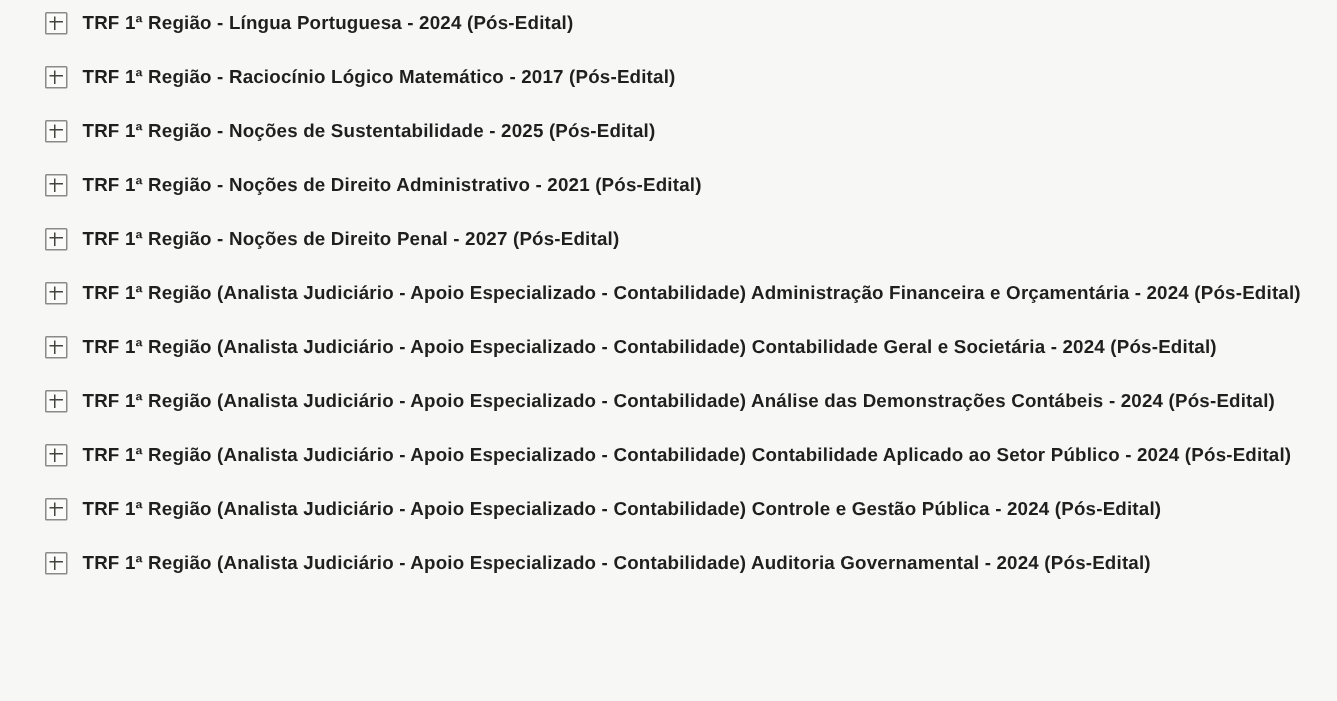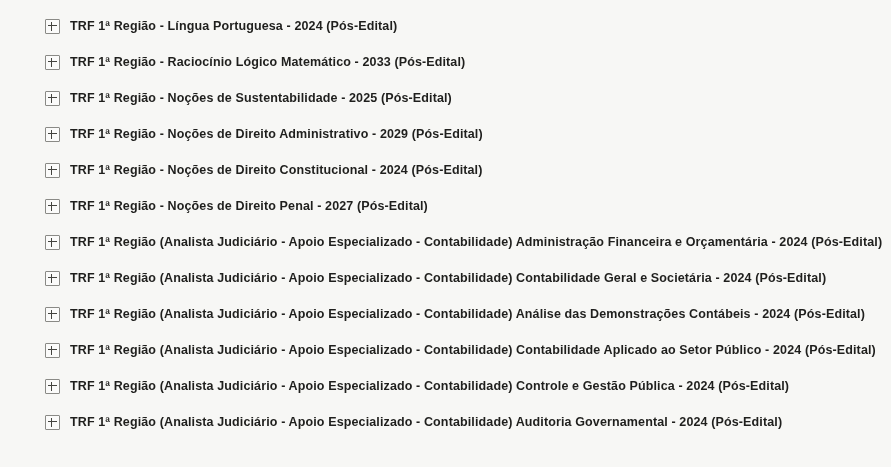--- a/index.html
+++ b/index.html
@@ -12,25 +12,23 @@
     height: 467px;
     font-family: "Liberation Sans", sans-serif;
     color: #1a1a1a;
     overflow: hidden;
   }
   .list {
     padding: 8px 0 0 0;
   }
   .row {
     display: flex;
-    align-items: center;
     height: 36px;
     padding-left: 30px;
     box-sizing: border-box;
-    margin-left: 15px;
   }
   .expander {
     flex: 0 0 auto;
     width: 13px;
     height: 13px;
     border: 1px solid #8a8a86;
     background: #fbfbfa;
     border-radius: 1px;
     position: relative;
     margin-right: 10px;
@@ -66,33 +64,29 @@
 </head>
 <body>
 
 <div class="list">
     <div class="row">
       <span class="expander"></span>
       <span class="row-label">TRF 1ª Região - Língua Portuguesa - 2024 (Pós-Edital)</span>
     </div>
     <div class="row">
       <span class="expander"></span>
-      <span class="row-label">TRF 1ª Região - Raciocínio Lógico Matemático - 2033 (Pós-Edital)</span>
+      <span class="row-label">TRF 1ª Região - Raciocínio Lógico Matemático - 2017 (Pós-Edital)</span>
     </div>
     <div class="row">
       <span class="expander"></span>
       <span class="row-label">TRF 1ª Região - Noções de Sustentabilidade - 2025 (Pós-Edital)</span>
     </div>
     <div class="row">
       <span class="expander"></span>
-      <span class="row-label">TRF 1ª Região - Noções de Direito Administrativo - 2029 (Pós-Edital)</span>
-    </div>
-    <div class="row">
-      <span class="expander"></span>
-      <span class="row-label">TRF 1ª Região - Noções de Direito Constitucional - 2024 (Pós-Edital)</span>
+      <span class="row-label">TRF 1ª Região - Noções de Direito Administrativo - 2021 (Pós-Edital)</span>
     </div>
     <div class="row">
       <span class="expander"></span>
       <span class="row-label">TRF 1ª Região - Noções de Direito Penal - 2027 (Pós-Edital)</span>
     </div>
     <div class="row">
       <span class="expander"></span>
       <span class="row-label">TRF 1ª Região (Analista Judiciário - Apoio Especializado - Contabilidade) Administração Financeira e Orçamentária - 2024 (Pós-Edital)</span>
     </div>
     <div class="row">

